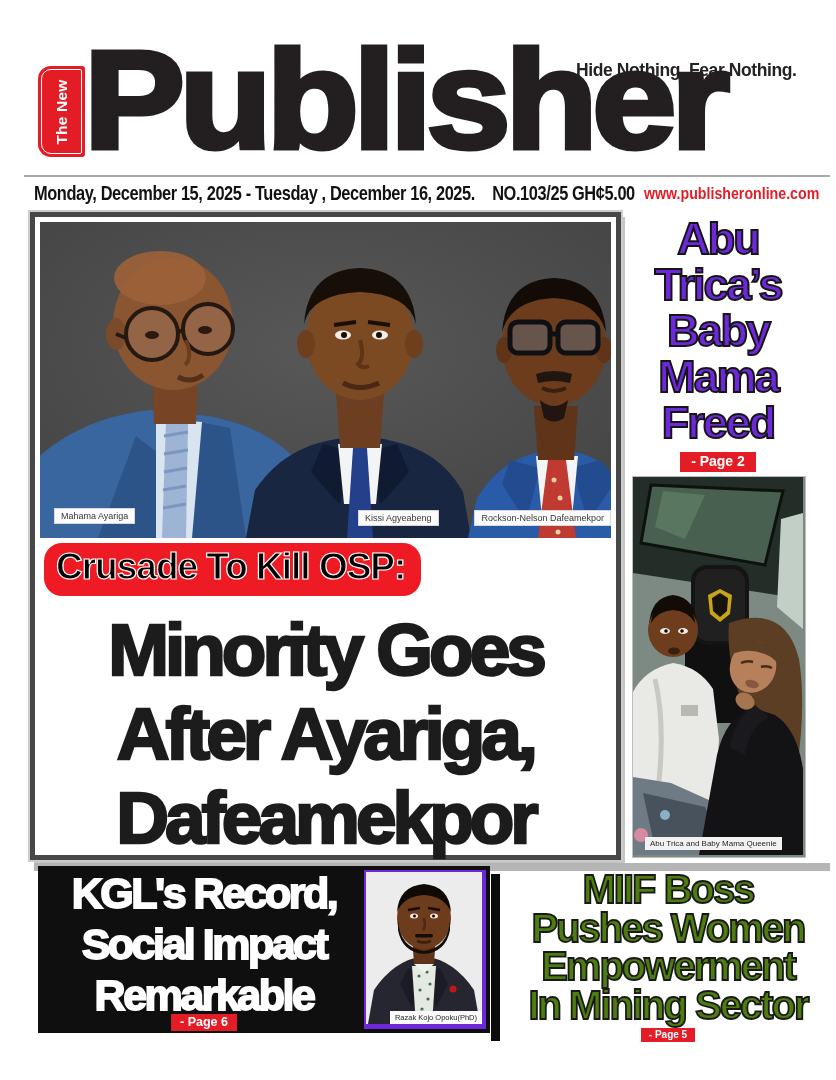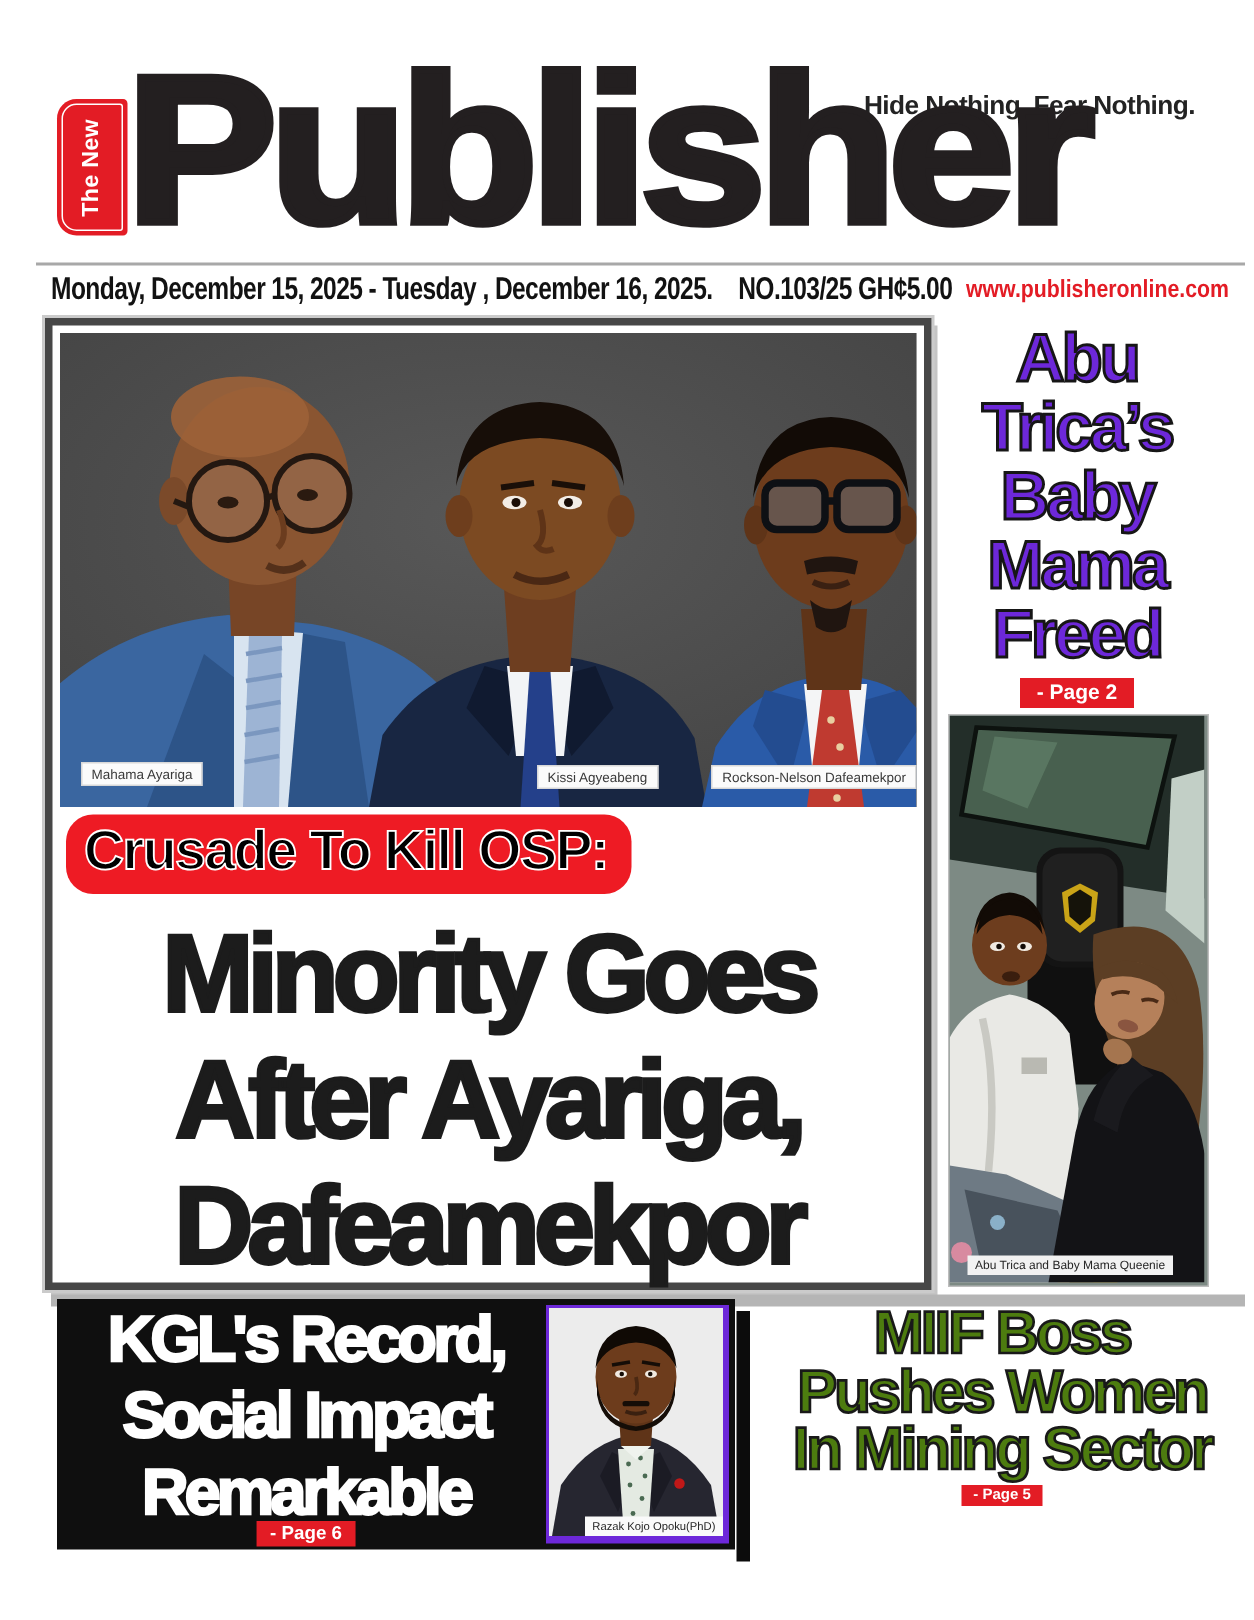--- a/index.html
+++ b/index.html
@@ -314,18 +314,19 @@
       <span class="photo-caption">Razak Kojo Opoku(PhD)</span>
     </div>
   </div>
 
   <div class="bottom-divider"></div>
 
   <div class="br-block">
     <div class="br-headline">
       <div>MIIF Boss</div>
       <div>Pushes Women</div>
+      <div>Empowerment</div>
       <div>In Mining Sector</div>
     </div>
     <div class="page-ref p5">- Page 5</div>
   </div>
 
 </div>
 
 </body></html>

